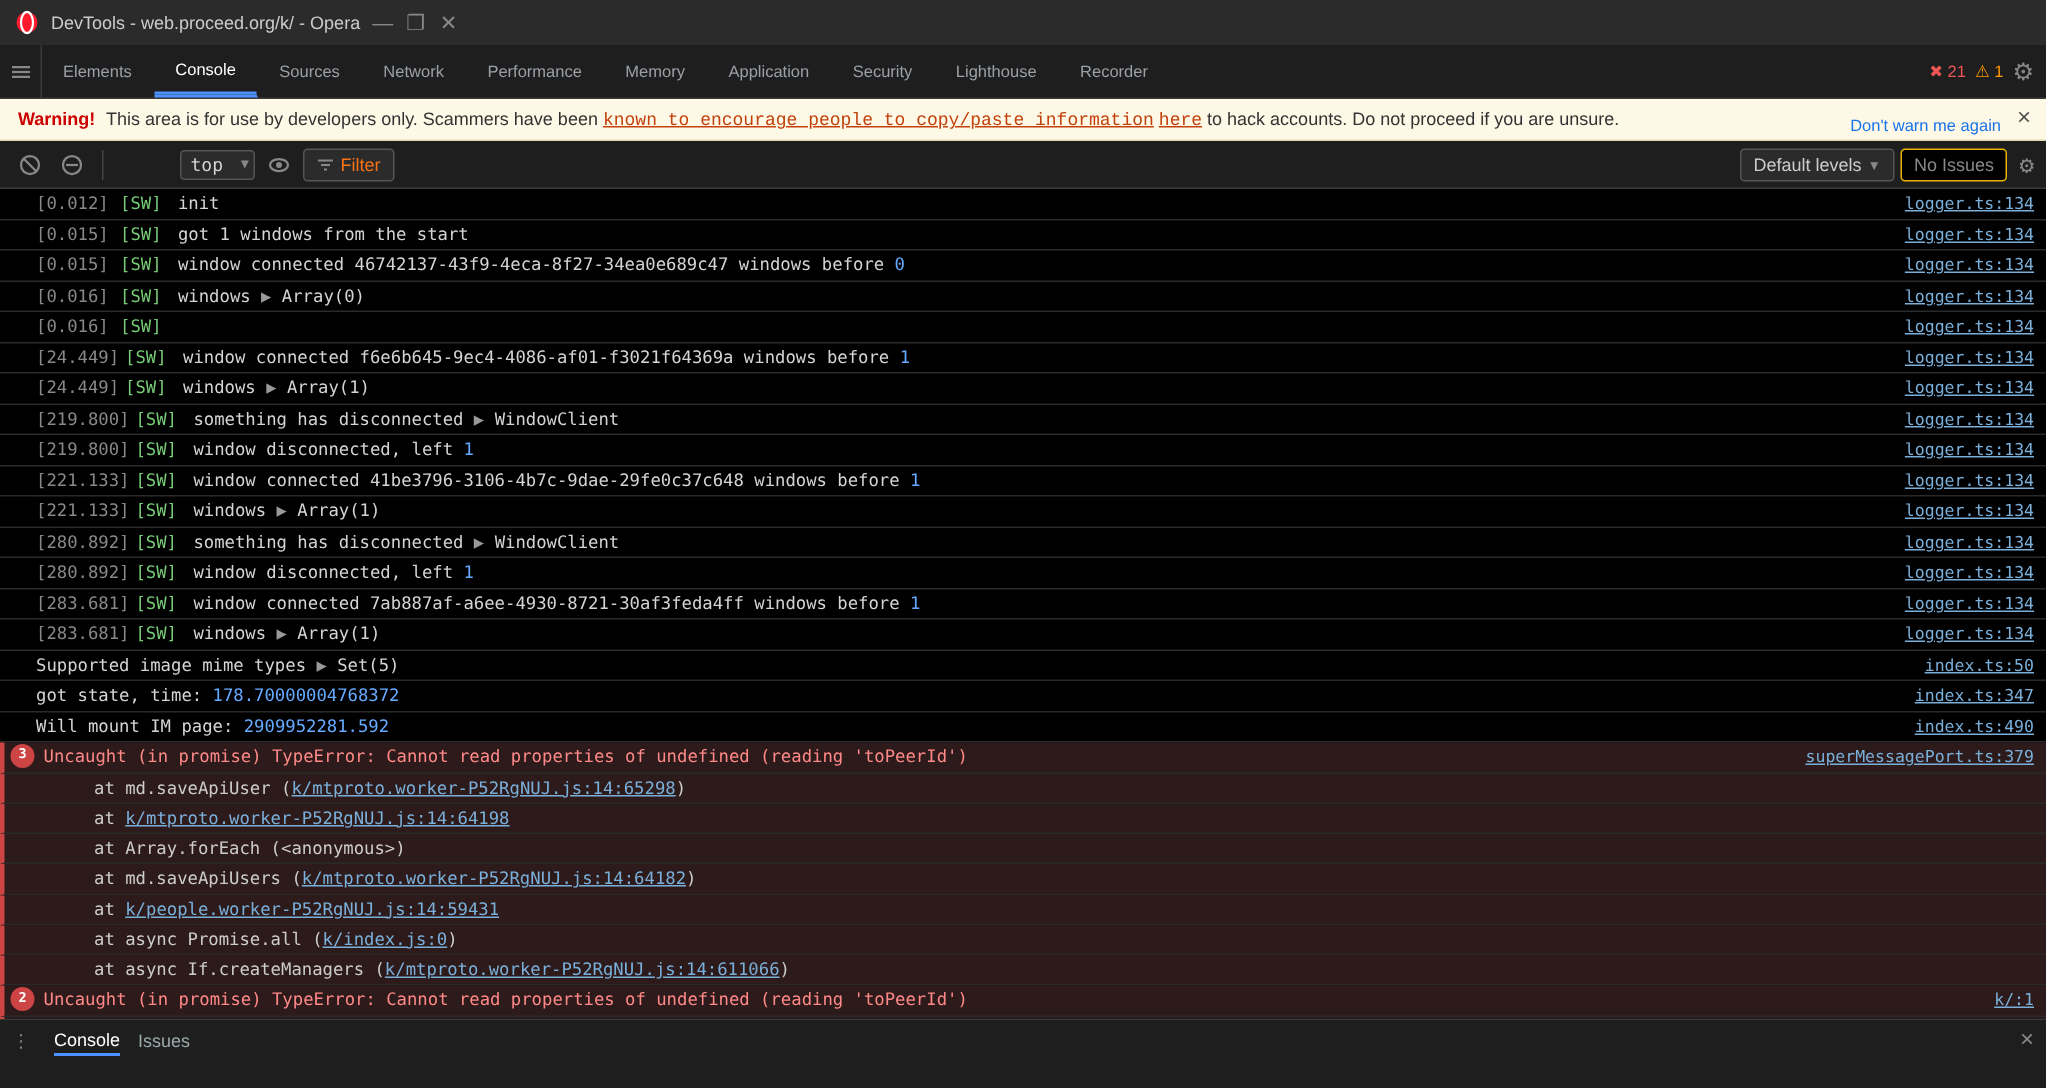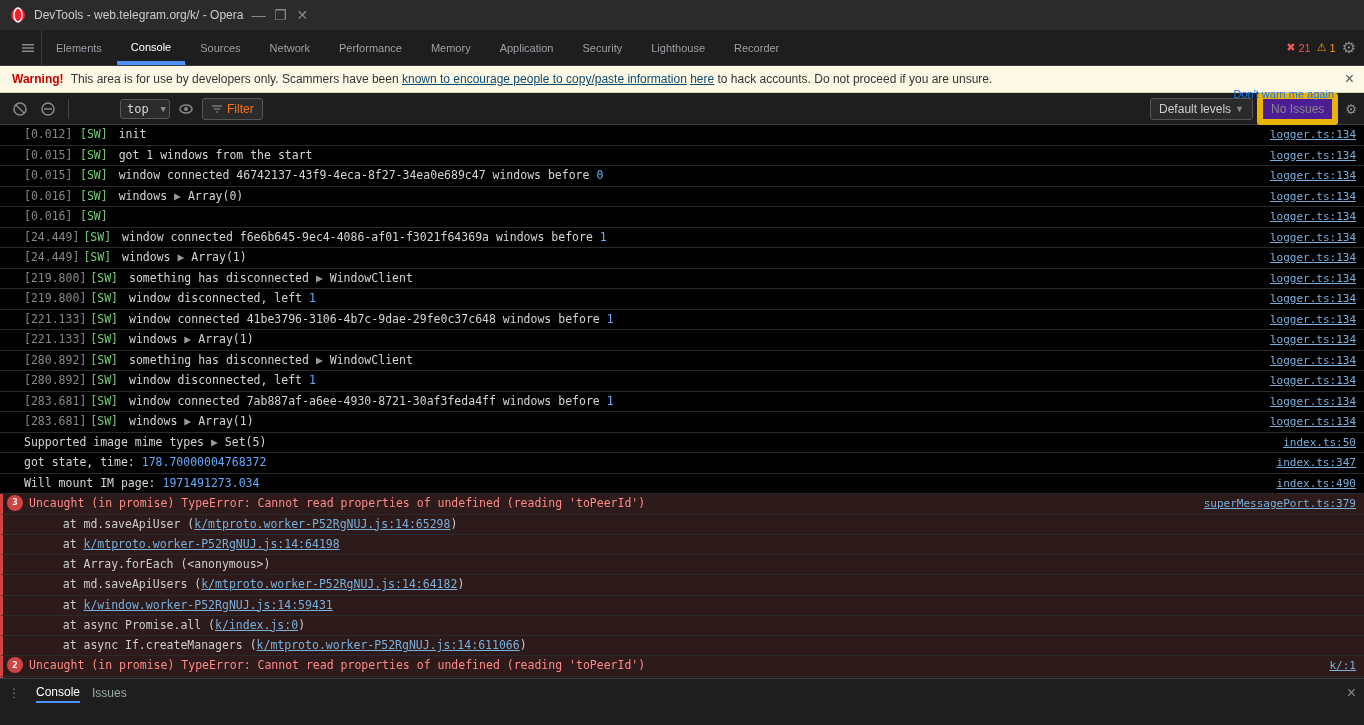--- a/index.html
+++ b/index.html
@@ -21,21 +21,20 @@
     #title-bar .win-btn { width: 14px; height: 14px; cursor: pointer; font-size: 14px; color: #888; display: flex; align-items: center; justify-content: center; }
 
     
     #tabs-bar {
       background: #1e1e1e;
       height: 36px;
       display: flex;
       align-items: stretch;
       border-bottom: 1px solid #3a3a3a;
       font-family: sans-serif;
-      padding-left: 14px;
     }
     .tab-hamburger {
       width: 28px;
       display: flex;
       align-items: center;
       justify-content: center;
       color: #888;
       cursor: pointer;
       border-right: 1px solid #3a3a3a;
     }
@@ -96,25 +95,25 @@
       align-items: flex-start;
       gap: 0;
       position: relative;
       border-bottom: 1px solid #e0d8b0;
     }
     #warning-banner .warn-title {
       color: #c00;
       font-weight: bold;
       margin-right: 4px;
     }
-    #warning-banner .warn-link { color: #0c4a6e; }
+    #warning-banner .warn-link { color: #c2410c; font-family: Liberation Mono, monospace; }
     #warning-banner .dont-warn {
       position: absolute;
       right: 30px;
-      top: 22px;
+      top: 12px;
       color: #1a73e8;
       cursor: pointer;
       font-size: 11px;
     }
     #warning-banner .close-banner {
       position: absolute;
       right: 10px;
       top: 4px;
       color: #555;
       cursor: pointer;
@@ -192,22 +191,22 @@
       background: #2b2b2b;
       border: 1px solid #555;
       border-radius: 3px;
       color: #ccc;
       padding: 3px 8px;
       cursor: pointer;
       font-size: 12px;
       font-family: sans-serif;
     }
     .no-issues {
-      background: #4c1d95;
-      border: 6px solid #eab308;
+      background: #000000;
+      border: 1px solid #eab308;
       border-radius: 3px;
       color: #888;
       padding: 3px 8px;
       font-size: 12px;
       font-family: sans-serif;
     }
     .settings-gear { color: #888; cursor: pointer; font-size: 16px; margin-left: 4px; }
 
     
     #console-output {
@@ -282,21 +281,21 @@
     .bottom-dots { color: #888; cursor: pointer; margin-right: 4px; }
   </style>
 </head>
 <body>
 
 <div id="title-bar">
   <svg width="16" height="16" viewBox="0 0 16 16">
     <circle cx="8" cy="8" r="7" fill="#ff1b2d"></circle>
     <ellipse cx="8" cy="8" rx="4" ry="7" fill="none" stroke="#fff" stroke-width="1.5"></ellipse>
   </svg>
-  <span>DevTools - web.telegram.org/k/ - Opera</span>
+  <span>DevTools - web.proceed.org/k/ - Opera</span>
   <div class="win-controls">
     <div class="win-btn">—</div>
     <div class="win-btn">❐</div>
     <div class="win-btn">✕</div>
   </div>
 </div>
 
 <div id="tabs-bar">
   <div class="tab-hamburger">
     <svg width="16" height="16" viewBox="0 0 16 16">
@@ -495,21 +494,21 @@
   </div>
   <div class="log-row">
     <span class="content">Supported image mime types <span class="arrow">▶</span> Set(5)</span>
     <span class="source-link">index.ts:50</span>
   </div>
   <div class="log-row">
     <span class="content">got state, time: <span class="blue-val">178.70000004768372</span></span>
     <span class="source-link">index.ts:347</span>
   </div>
   <div class="log-row">
-    <span class="content">Will mount IM page: <span class="blue-val">1971491273.034</span></span>
+    <span class="content">Will mount IM page: <span class="blue-val">2909952281.592</span></span>
     <span class="source-link">index.ts:490</span>
   </div>
 
   <div class="log-row error-section" style="position:relative; padding-left: 26px;">
     <span class="error-num">3</span>
     <span class="content" style="color:#f88;">Uncaught (in promise) TypeError: Cannot read properties of undefined (reading 'toPeerId')</span>
     <span class="source-link" style="color:#7aafda;margin-left:26px;">superMessagePort.ts:379</span>
   </div>
   <div class="log-row error-indent">
     <span class="content">    at md.saveApiUser (<a class="at-link" href="#">k/mtproto.worker-P52RgNUJ.js:14:65298</a>)</span>
@@ -517,21 +516,21 @@
   <div class="log-row error-indent">
     <span class="content">    at <a class="at-link" href="#">k/mtproto.worker-P52RgNUJ.js:14:64198</a></span>
   </div>
   <div class="log-row error-indent">
     <span class="content">    at Array.forEach (&lt;anonymous&gt;)</span>
   </div>
   <div class="log-row error-indent">
     <span class="content">    at md.saveApiUsers (<a class="at-link" href="#">k/mtproto.worker-P52RgNUJ.js:14:64182</a>)</span>
   </div>
   <div class="log-row error-indent">
-    <span class="content">    at <a class="at-link" href="#">k/window.worker-P52RgNUJ.js:14:59431</a></span>
+    <span class="content">    at <a class="at-link" href="#">k/people.worker-P52RgNUJ.js:14:59431</a></span>
   </div>
   <div class="log-row error-indent">
     <span class="content">    at async Promise.all (<a class="at-link" href="#">k/index.js:0</a>)</span>
   </div>
   <div class="log-row error-indent">
     <span class="content">    at async If.createManagers (<a class="at-link" href="#">k/mtproto.worker-P52RgNUJ.js:14:611066</a>)</span>
   </div>
 
   <div class="log-row error-section" style="position:relative; padding-left: 26px;">
     <span class="error-num">2</span>

